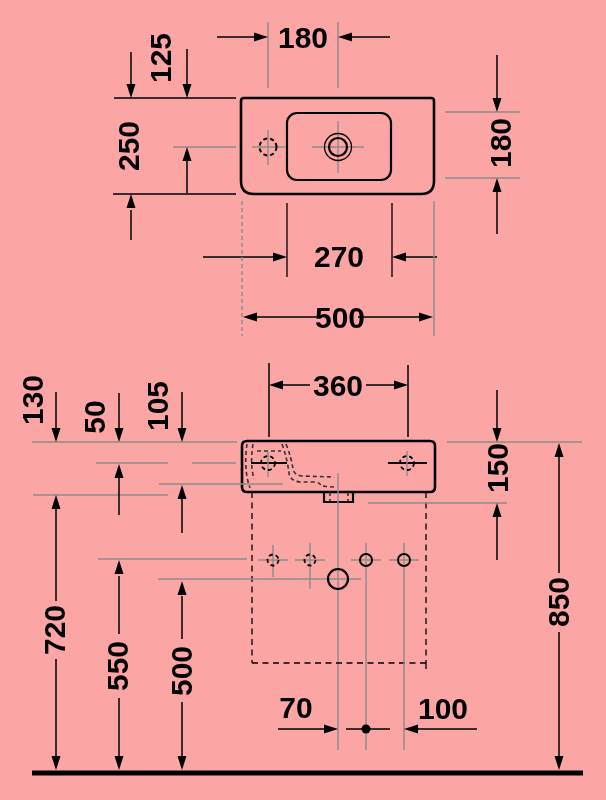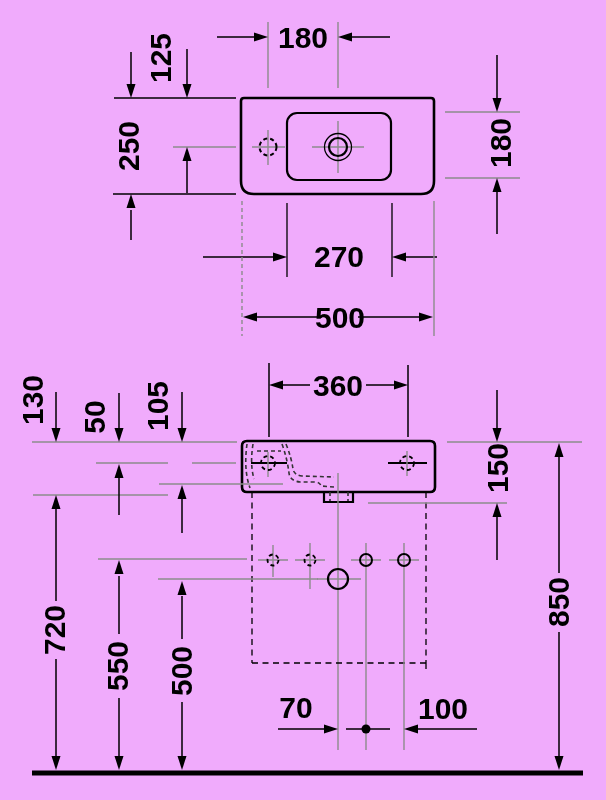--- a/index.html
+++ b/index.html
@@ -1,16 +1,16 @@
 <!DOCTYPE html>
 <html><head>
 <meta charset="utf-8">
 <style>
   html,body{margin:0;padding:0;background:#ffffff;}
-  .page{width:606px;height:800px;background:#f0abfc;position:relative;overflow:hidden;}
+  .page{width:606px;height:800px;background:#fca5a5;position:relative;overflow:hidden;}
   svg{display:block;}
   .ol  {stroke:#000;stroke-width:2.6;fill:none;stroke-linejoin:round;}
   .md  {stroke:#000;stroke-width:2.2;fill:none;}
   .dim {stroke:#000;stroke-width:1.5;fill:none;}
   .thn {stroke:#000;stroke-width:1.3;fill:none;}
   .ext {stroke:#8c8c8c;stroke-width:1.4;fill:none;}
   .dsh {stroke-dasharray:4 3;}
   .dsh2{stroke-dasharray:6 4.5;}
   .ah  {fill:#000;stroke:none;}
   .lbl {font-family:"Liberation Sans","DejaVu Sans",sans-serif;font-weight:bold;font-size:30px;fill:#000;}

